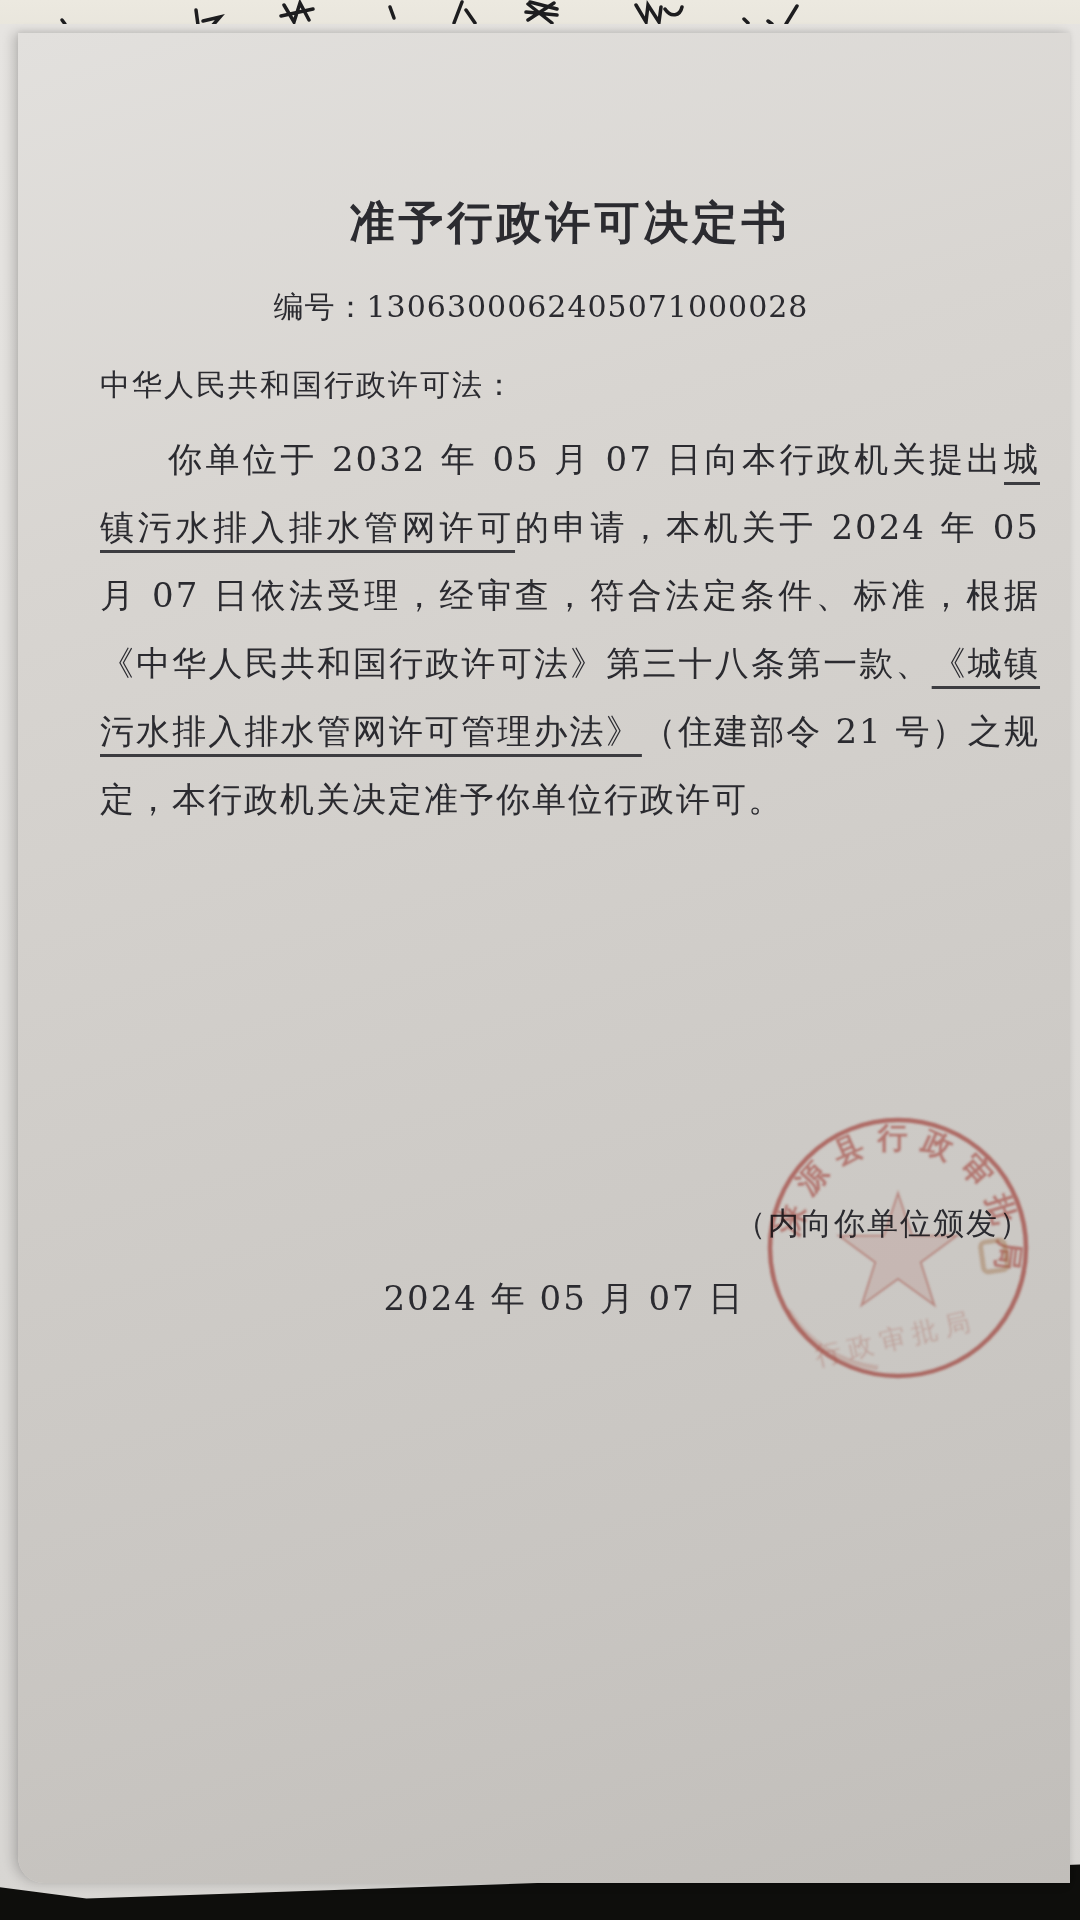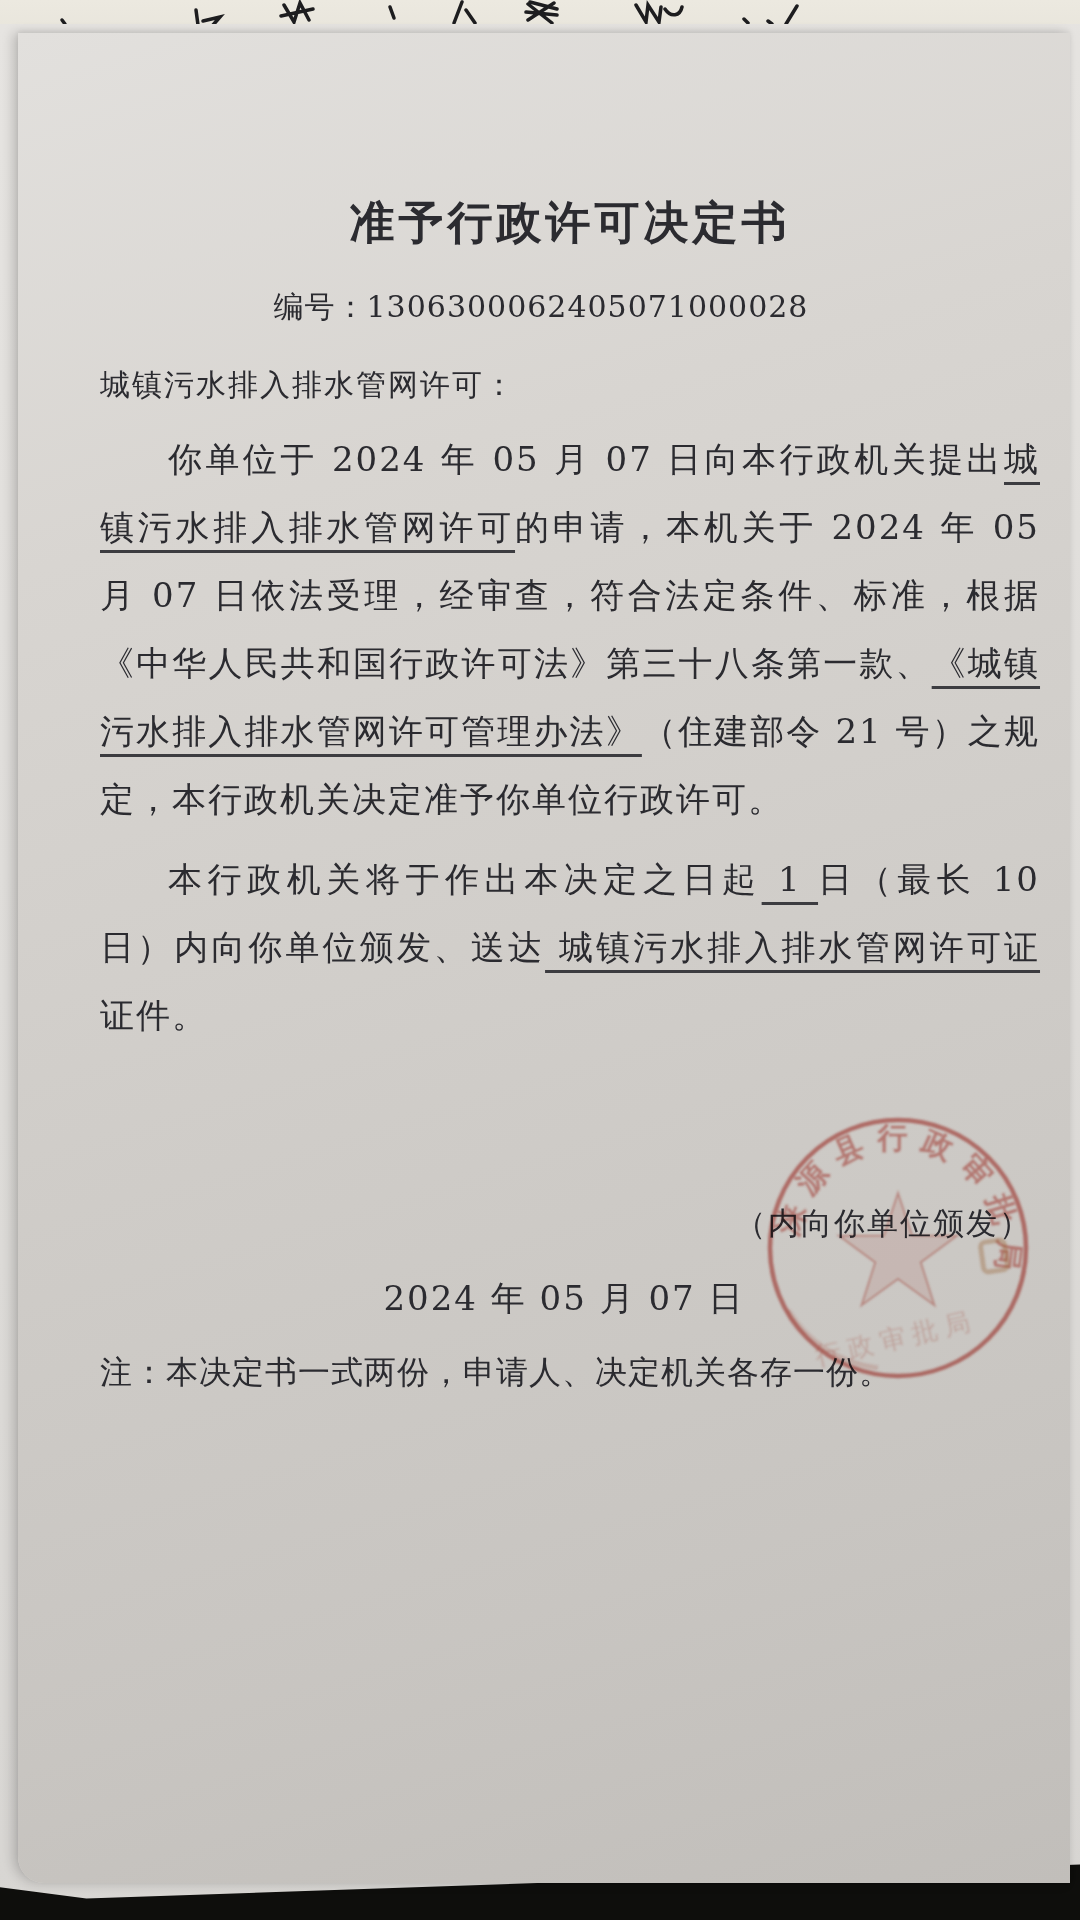--- a/index.html
+++ b/index.html
@@ -100,35 +100,31 @@
   <div class="sheet-under"></div>
 
   <div class="page">
 
     <div class="block title">准予行政许可决定书</div>
 
     <div class="block docnum">
       <span>编号：</span><span>1306300062405071000028</span>
     </div>
 
-    <div class="block recipient">城镇污水排入排水管网许可：</div>
+    <div class="block recipient">中华人民共和国行政许可法：</div>
 
     <p class="block para p1">
-      <span>你单位于 2024 年 05 月 07 日向本行政机关提出</span><span class="u">城镇污水排入排水管网许可</span><span>的申请，本机关于 2024 年 05 月 07 日依法受理，经审查，符合法定条件、标准，根据《中华人民共和国行政许可法》第三十八条第一款、</span><span class="u">《城镇污水排入排水管网许可管理办法》</span><span>（住建部令 21 号）之规定，本行政机关决定准予你单位行政许可。</span>
+      <span>你单位于 2032 年 05 月 07 日向本行政机关提出</span><span class="u">城镇污水排入排水管网许可</span><span>的申请，本机关于 2024 年 05 月 07 日依法受理，经审查，符合法定条件、标准，根据《中华人民共和国行政许可法》第三十八条第一款、</span><span class="u">《城镇污水排入排水管网许可管理办法》</span><span>（住建部令 21 号）之规定，本行政机关决定准予你单位行政许可。</span>
     </p>
 
-    <p class="block para p2">
-      <span>本行政机关将于作出本决定之日起</span><span class="u">&nbsp;1&nbsp;</span><span>日（最长 10 日）内向你单位颁发、送达</span><span class="u">&nbsp;城镇污水排入排水管网许可证</span><span>证件。</span>
-    </p>
 
     <div class="block seal-caption">（内向你单位颁发）</div>
 
     <div class="block date-line">2024 年 05 月 07 日</div>
 
-    <div class="block footnote">注：本决定书一式两份，申请人、决定机关各存一份。</div>
   </div>
 
   <svg class="stamp" width="282" height="292" viewBox="0 0 282 292">
     <defs>
       <filter id="inkblur" x="-10%" y="-10%" width="120%" height="120%">
         <feGaussianBlur stdDeviation="1.1"></feGaussianBlur>
       </filter>
       <path id="arcpath" d="M 43.4 168.9 A 100 100 0 1 1 236.6 168.9" fill="none"></path>
     </defs>
     <g filter="url(#inkblur)">

